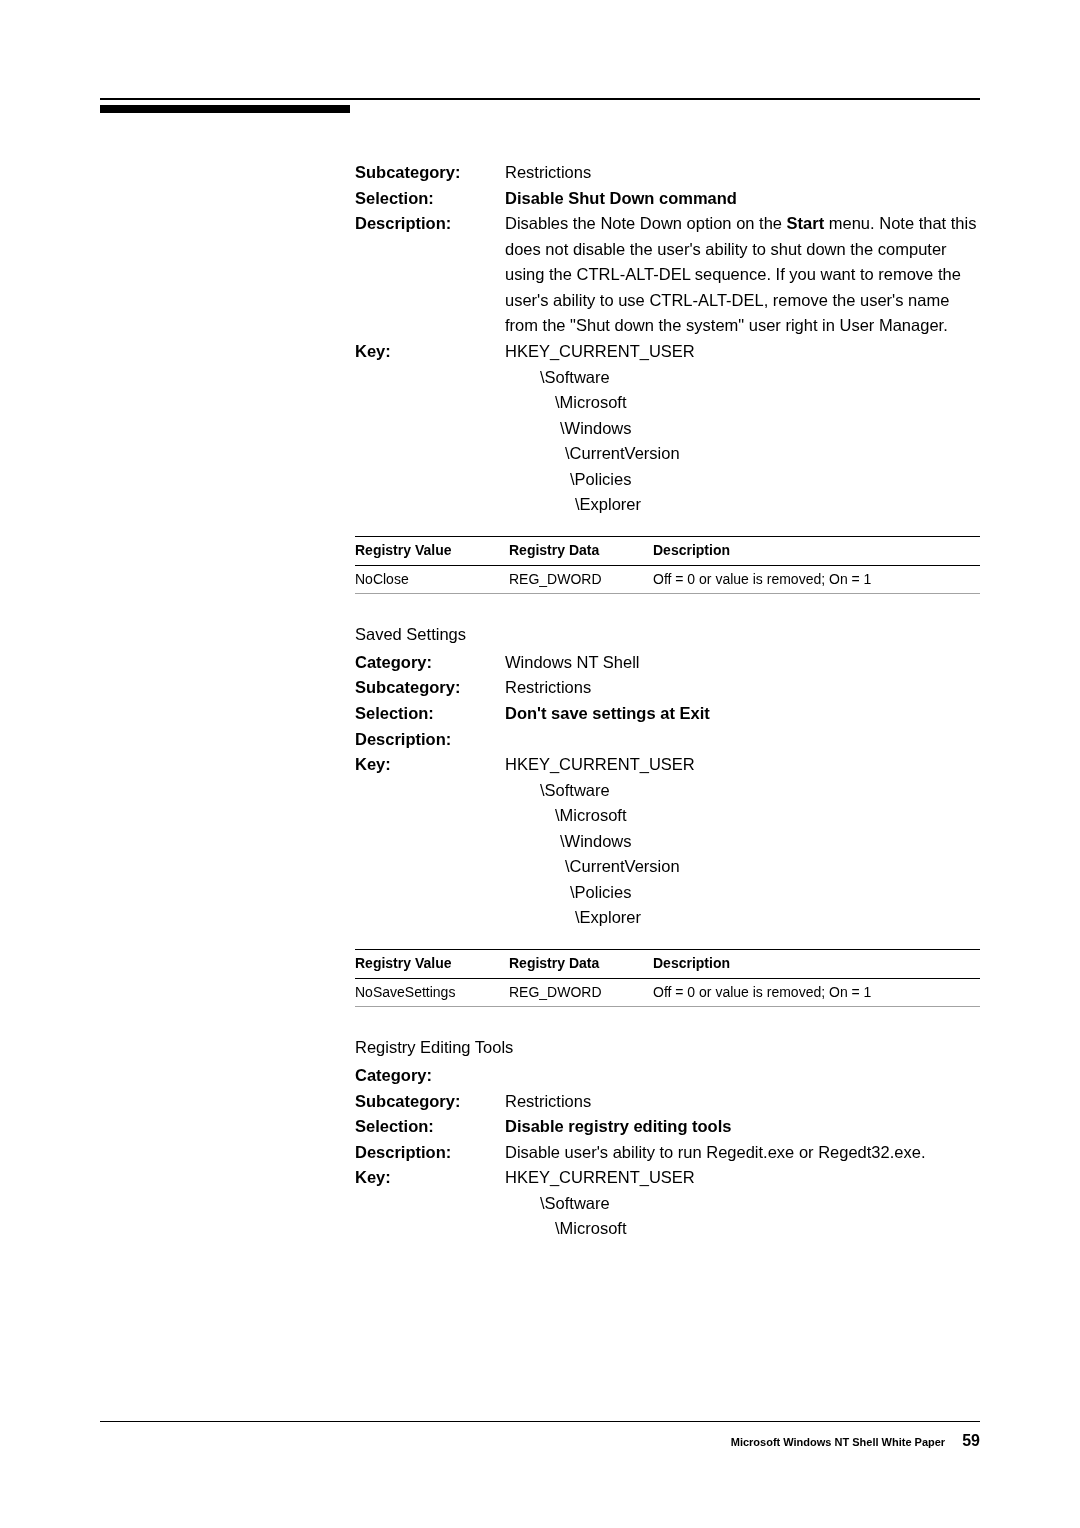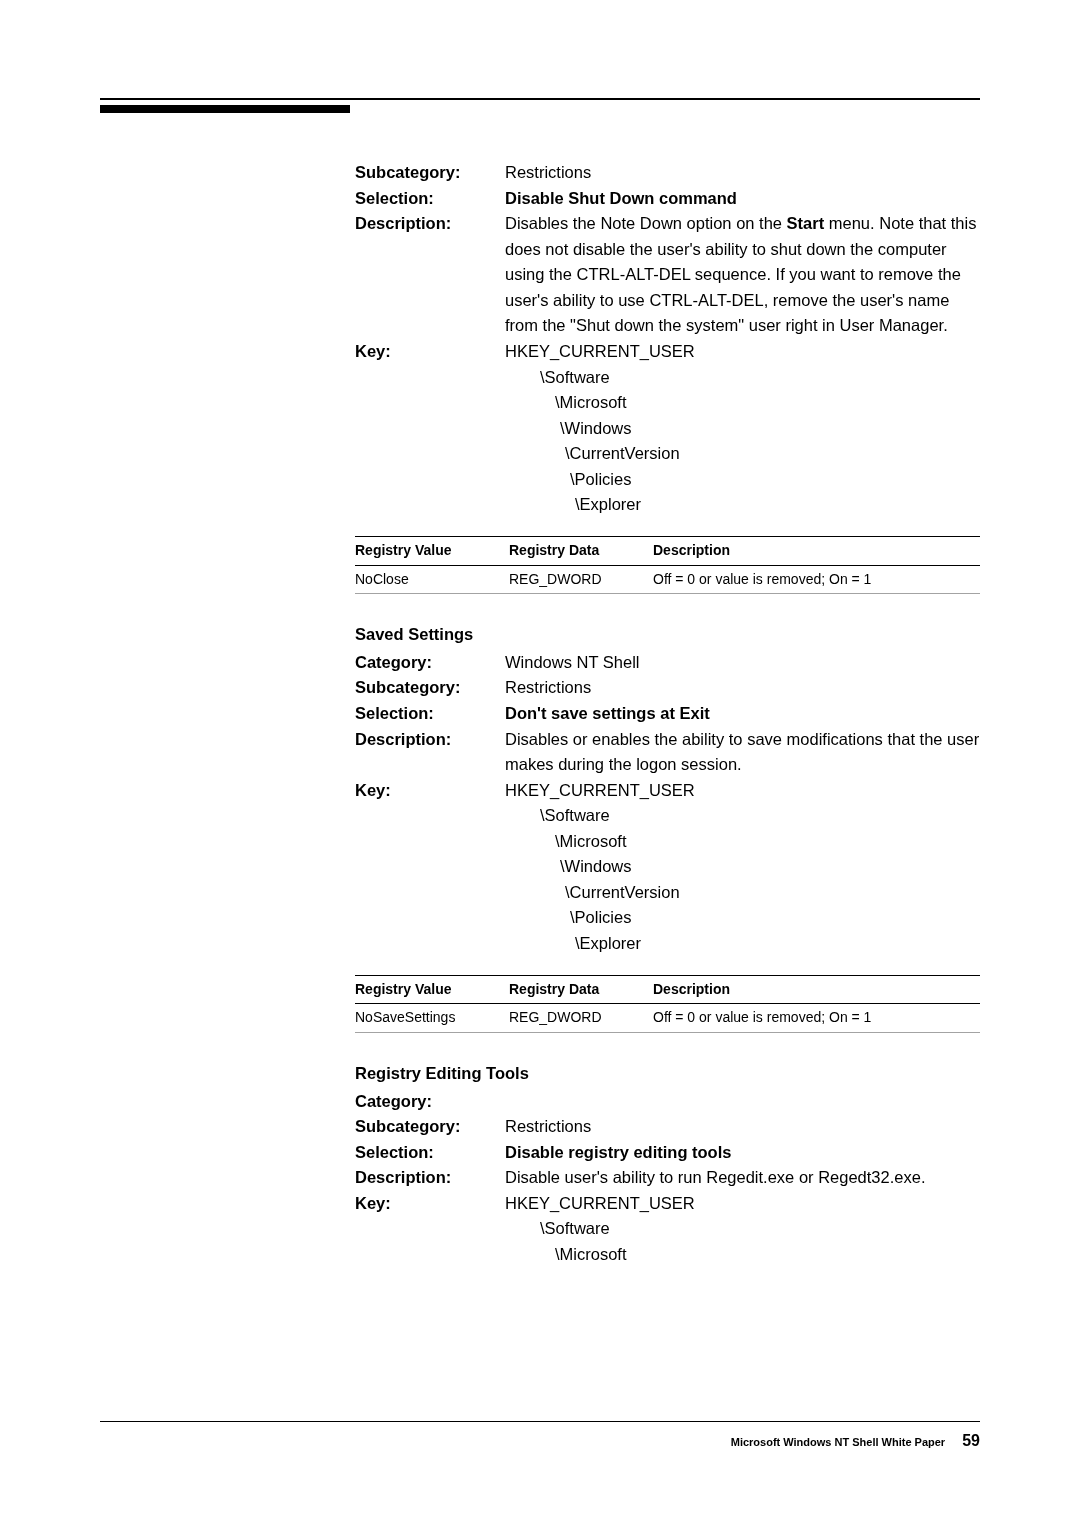--- a/index.html
+++ b/index.html
@@ -74,21 +74,21 @@
       border-bottom: 1px solid #000;
       padding: 3px 4px 3px 0;
     }
     table.regtable td {
       border-bottom: 1px solid #a3a3a3;
       padding: 3px 4px 3px 0;
     }
     .col-value { width: 150px; }
     .col-data  { width: 140px; }
     .section-title {
-      font-weight: bold;
+      font-weight: normal;
       font-family: Arial, Helvetica, sans-serif;
       font-size: 16.5px;
       margin-top: 15px;
       margin-bottom: 2px;
     }
     .footer {
       position: absolute;
       bottom: 78px;
       left: 100px;
       right: 100px;
@@ -166,21 +166,20 @@
     <div class="row">
       <div class="label"><span>Subcategory</span>:</div>
       <div class="value">Restrictions</div>
     </div>
     <div class="row">
       <div class="label"><span>Selection</span>:</div>
       <div class="value"><b>Don't save settings at Exit</b></div>
     </div>
     <div class="row">
       <div class="label"><span>Description</span>:</div>
-      <div class="value">Disables or enables the ability to save modifications that the user makes during the logon session.</div>
     </div>
     <div class="row">
       <div class="label"><span>Key</span>:</div>
       <div class="value">HKEY_CURRENT_USER</div>
     </div>
     <div class="keypath">
       <div>\Software</div>
       <div>\Microsoft</div>
       <div>\Windows</div>
       <div>\CurrentVersion</div>

